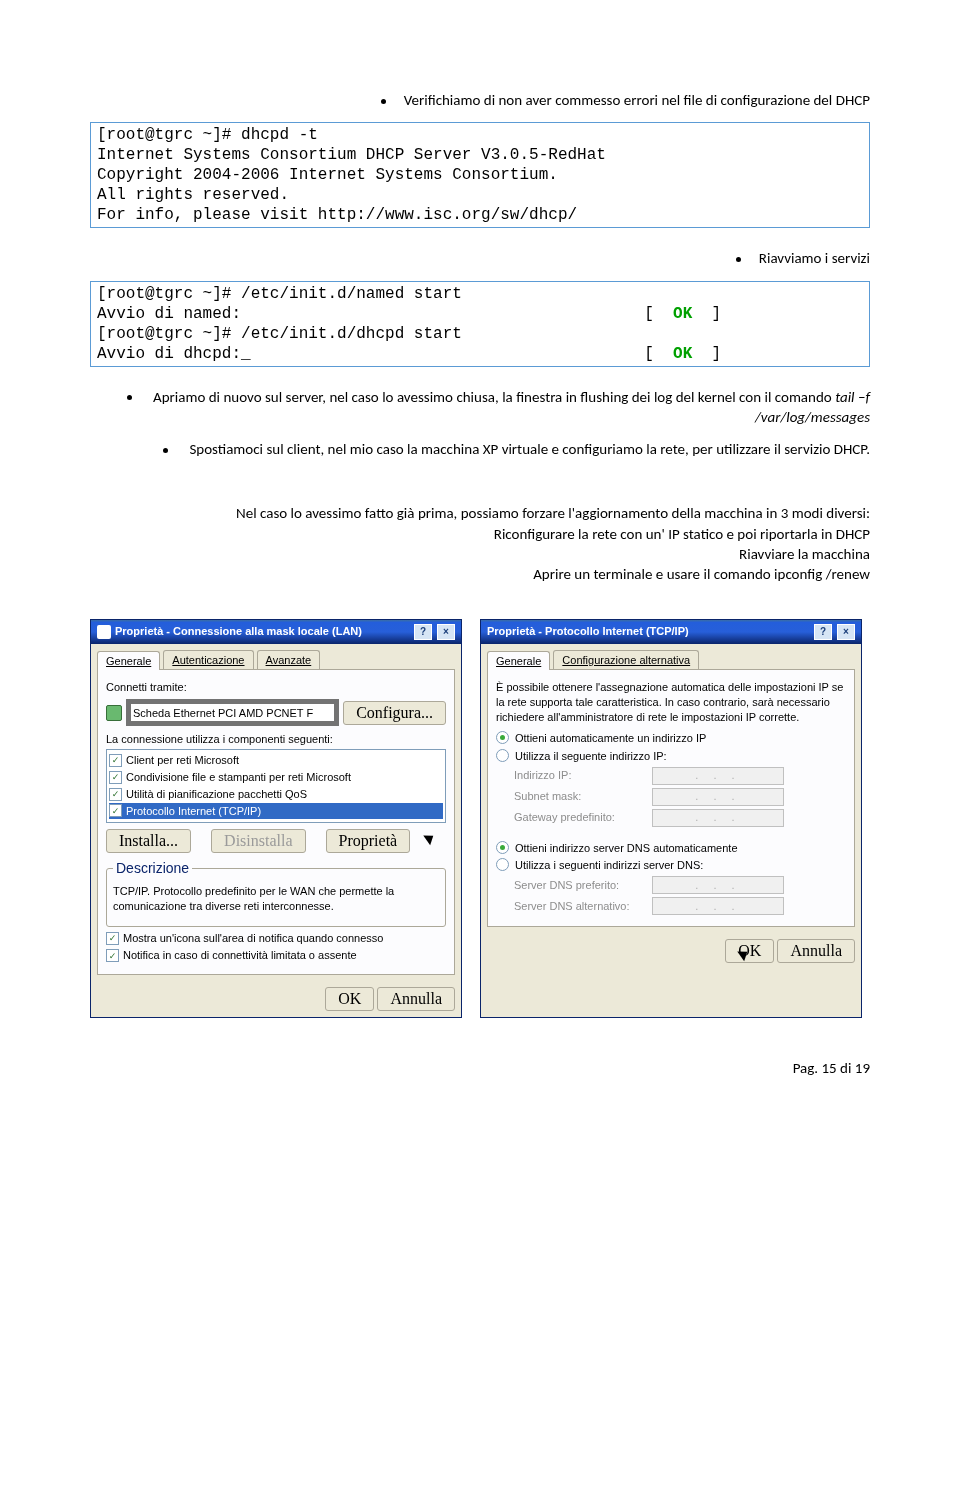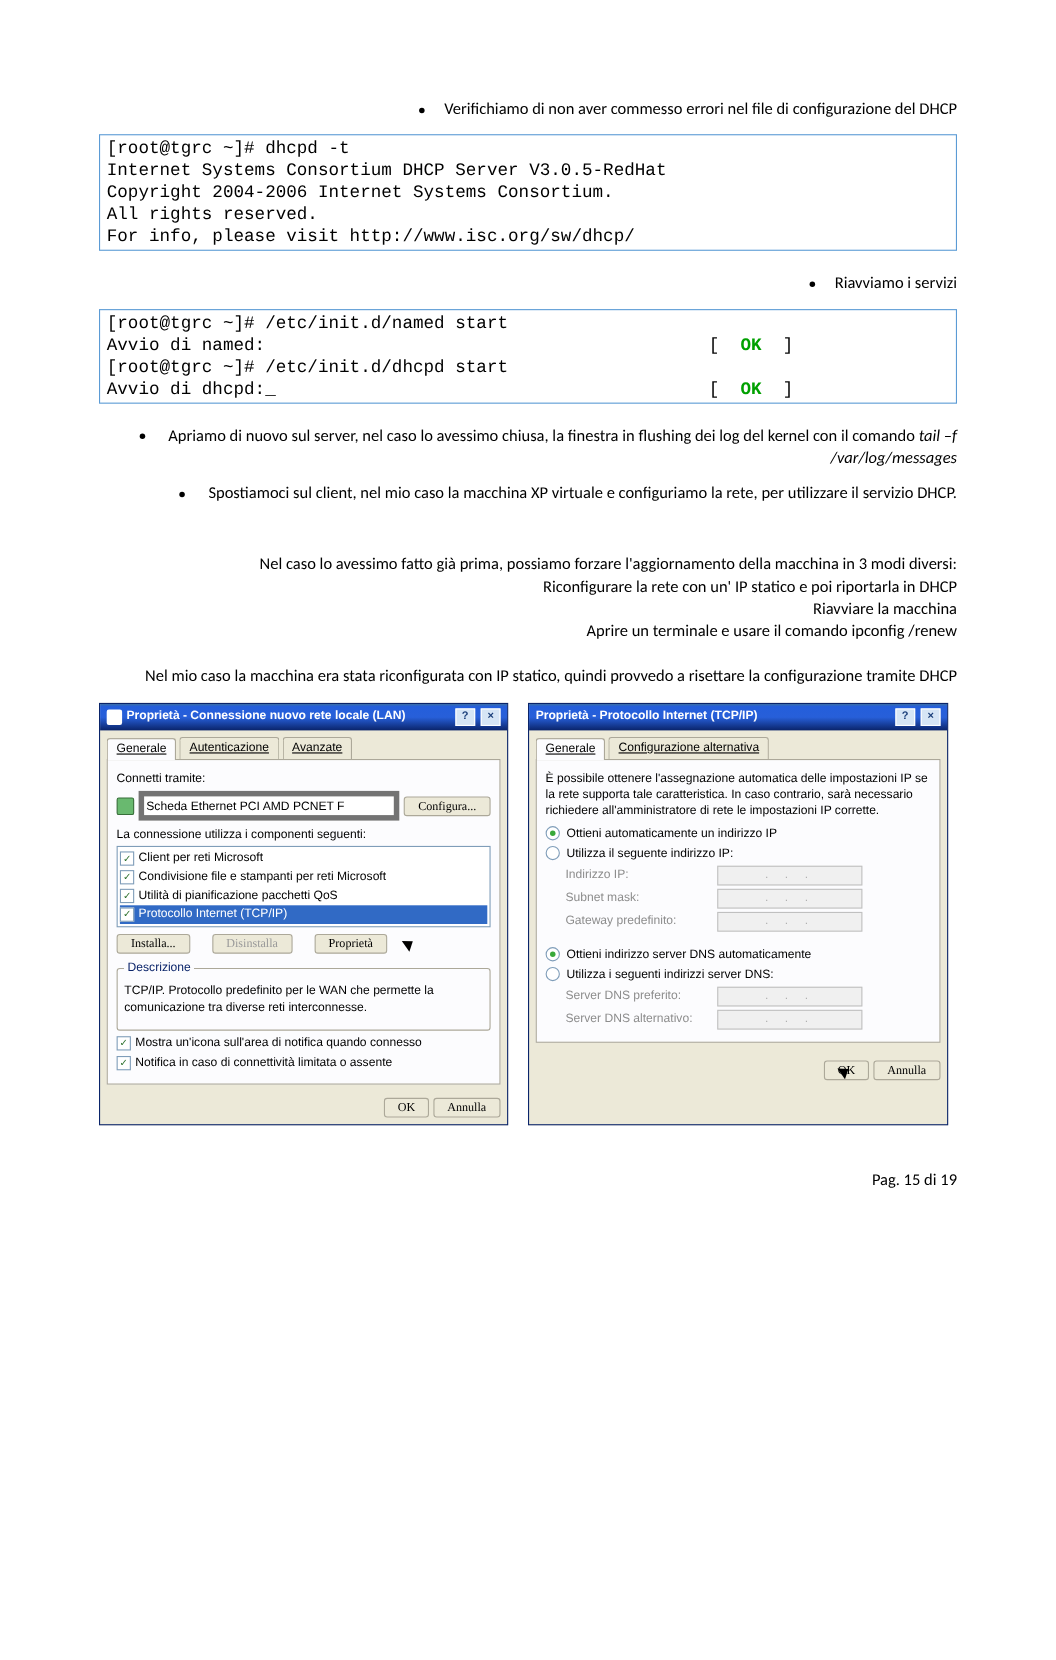--- a/index.html
+++ b/index.html
@@ -97,40 +97,40 @@
     padding:8px;
   }
   .win label { display:block; margin:2px 0; }
   .win .field { display:flex; align-items:center; gap:4px; margin:4px 0;}
   .win input[type=text] { border:5px solid #737373; height:17px; font-size:11px; padding:0 2px; }
   .win .btn {
     background:#ece9d8;
     border:1px solid #aca899;
     border-radius:3px;
     padding:2px 12px;
-    font-size:11px;
+    font-size:16px;
     font-family:Tahoma;
   }
   .win .btnrow { text-align:right; padding:6px; }
   .win .listbox {
     border:1px solid #7f9db9;
     background:#fff;
     height:68px;
     padding:2px;
     margin:2px 0 6px 0;
     overflow:hidden;
   }
   .win .listbox .item { display:flex; align-items:center; gap:4px; font-size:11px; padding:1px 0;}
   .win .listbox .item .chk {
     width:11px;height:11px;border:1px solid #7f9db9;background:#fff;
     display:inline-flex;align-items:center;justify-content:center;font-size:9px;color:#2b6f2b;
   }
   .win .listbox .item.sel { background:#316ac5; color:#fff; }
   .win fieldset { border:1px solid #aca899; border-radius:3px; margin:6px 0 4px 0; padding:4px 6px 6px 6px;}
-  .win fieldset legend { font-size:11px; color:#0a246a; padding:0 3px;}
+  .win fieldset legend { font-size:14px; color:#0a246a; padding:0 3px;}
   .win .desc { font-size:11px; margin:2px 0 6px 0;}
   .win .radio { display:flex; align-items:flex-start; gap:6px; margin:3px 0;}
   .win .radio .dot { width:11px;height:11px;border:1px solid #7f9db9; border-radius:50%; background:#fff; display:inline-flex;align-items:center;justify-content:center;}
   .win .radio .dot.on::after{content:'';width:5px;height:5px;border-radius:50%;background:#39a939;display:block;}
   .win .gridfield { display:flex; align-items:center; gap:8px; margin:3px 0 3px 18px;}
   .win .gridfield span.lab { width:130px; color:#8d8d8d;}
   .win .ipbox { border:1px solid #c0c0c0; background:#f0f0f0; width:130px; height:16px; display:flex; align-items:center; justify-content:center; color:#b0b0b0; letter-spacing:6px;}
   .win .cb { display:flex; align-items:center; gap:4px; margin:3px 0;}
   .win .cb .chk {width:11px;height:11px;border:1px solid #7f9db9;background:#fff;display:inline-flex;align-items:center;justify-content:center;font-size:9px;color:#2b6f2b;}
   .win1 { width:370px; }
@@ -175,32 +175,31 @@
     <span class="italic">  <span>tail –f  /var/log/messages</span></span>
   </li>
   <li class="bullet">
     <span>Spostiamoci sul client, nel mio caso la macchina XP virtuale e configuriamo la  rete, per utilizzare il servizio DHCP.</span>
     <div class="sub-block">
       <div>Nel caso lo avessimo fatto già prima, possiamo forzare l'aggiornamento della macchina in 3 modi diversi:</div>
       <div>Riconfigurare la rete con un' IP statico e poi riportarla in DHCP</div>
       <div>Riavviare la macchina</div>
       <div>Aprire un terminale e usare il comando   ipconfig /renew</div>
       <br>
-      <div>Nel mio caso la macchina era stata riconfigurata con IP statico, quindi provvedo a risettare la configurazione tramite DHCP</div>
     </div>
   </li>
 </ul>
 
 <div class="screenshot-row">
 
   <div class="win win1">
     <div class="titlebar">
       <span style="display:flex;align-items:center;gap:4px;">
         <span style="width:14px;height:14px;background:#fff;border-radius:2px;display:inline-block;"></span>
-        <span>Proprietà - Connessione nuovo rete locale (LAN)</span>
+        <span>Proprietà - Connessione alla mask locale (LAN)</span>
       </span>
       <span class="title-icons">
         <span>?</span>
         <span>×</span>
       </span>
     </div>
     <div class="tabs">
       <span class="active">Generale</span>
       <span>Autenticazione</span>
       <span>Avanzate</span>

